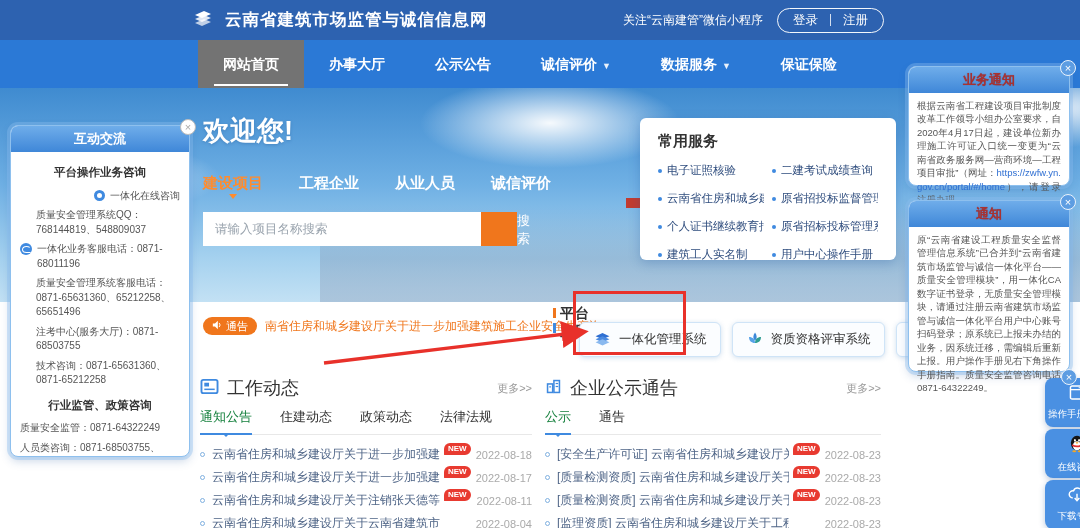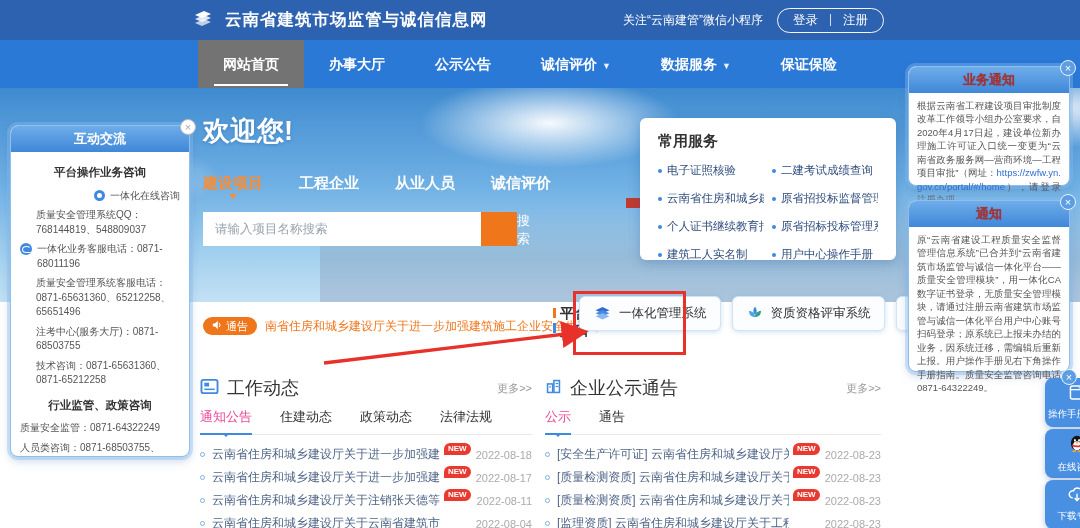--- a/index.html
+++ b/index.html
@@ -81,39 +81,39 @@
   .ticker-badge { display:flex; align-items:center; gap:4px; background:#f0761c; color:#fff; font-size:11px;
                   height:18px; padding:0 9px; border-radius:10px; }
   .ticker-text { color:#f0761c; font-size:12px; white-space:nowrap; overflow:hidden; width:334px; }
 
   .platform-entry { position:absolute; left:553px; top:305px; display:flex; gap:4px; z-index:3; }
   .pe-accent { width:3px; display:flex; flex-direction:column; gap:5px; padding-top:3px; }
   .pe-accent i { display:block; width:3px; height:10px; }
   .pe-accent .a1 { background:#f0761c; } .pe-accent .a2 { background:#3f8ae0; }
   .pe-text { font-size:14px; font-weight:bold; color:#333; line-height:17px; letter-spacing:1px; }
 
-  .entry-row { position:absolute; left:579px; top:296px; display:flex; gap:11px; z-index:3; }
+  .entry-row { position:absolute; left:579px; top:322px; display:flex; gap:11px; z-index:3; }
   .entry-btn { height:35px; padding:0 13px; display:flex; align-items:center; gap:7px; background:#fbfdff;
                border:1px solid #cfe4f7; border-radius:6px; box-shadow:0 1px 5px rgba(100,150,200,.3);
                font-size:12.5px; color:#333; white-space:nowrap; cursor:pointer; }
 
   
   .annot-rect { position:absolute; left:573px; top:291px; width:113px; height:64px; border:3px solid #e8312a; z-index:9; pointer-events:none; }
   .annot-arrow { position:absolute; left:300px; top:318px; z-index:9; pointer-events:none; }
 
   
   .section { position:absolute; top:375px; z-index:2; }
   .sec-work { left:200px; width:332px; }
   .sec-comp { left:545px; width:336px; }
   .sec-head { display:flex; align-items:center; gap:8px; height:26px; }
   .sec-head .t { font-size:18px; color:#333; }
   .more { margin-left:auto; font-size:11px; color:#999; cursor:pointer; }
   .tabs { display:flex; gap:28px; margin-top:7px; border-bottom:1px solid #e8e8e8; padding-bottom:8px; }
   .tab { position:relative; font-size:13px; color:#333; cursor:pointer; }
-  .tab.active { color:#ec4899; }
+  .tab.active { color:#15803d; }
   .tab.active::after { content:""; position:absolute; left:0; right:0; bottom:-9px; height:2px; background:#3f8ae0; }
   .tab.active::before { content:""; position:absolute; left:50%; transform:translateX(-50%); bottom:-15px; border:4px solid transparent; border-top:4px solid #3f8ae0; }
   .news-list { margin-top:8px; }
   .news-item { display:flex; align-items:center; height:23px; font-size:12px; color:#4f6587; }
   .n-dot { flex:0 0 auto; width:5px; height:5px; border:1.5px solid #7fb0e0; border-radius:50%; margin-right:7px; }
   .n-text { white-space:nowrap; overflow:hidden; cursor:pointer; }
   .sec-work .n-text { max-width:228px; } .sec-comp .n-text { max-width:232px; }
   .n-new { background:#e83a30; color:#fff; font-size:8px; font-weight:bold; padding:1.5px 4px; border-radius:7px 7px 7px 1px;
            margin-left:4px; transform:translateY(-6px); }
   .n-date { margin-left:auto; font-size:11px; color:#aaa; }

